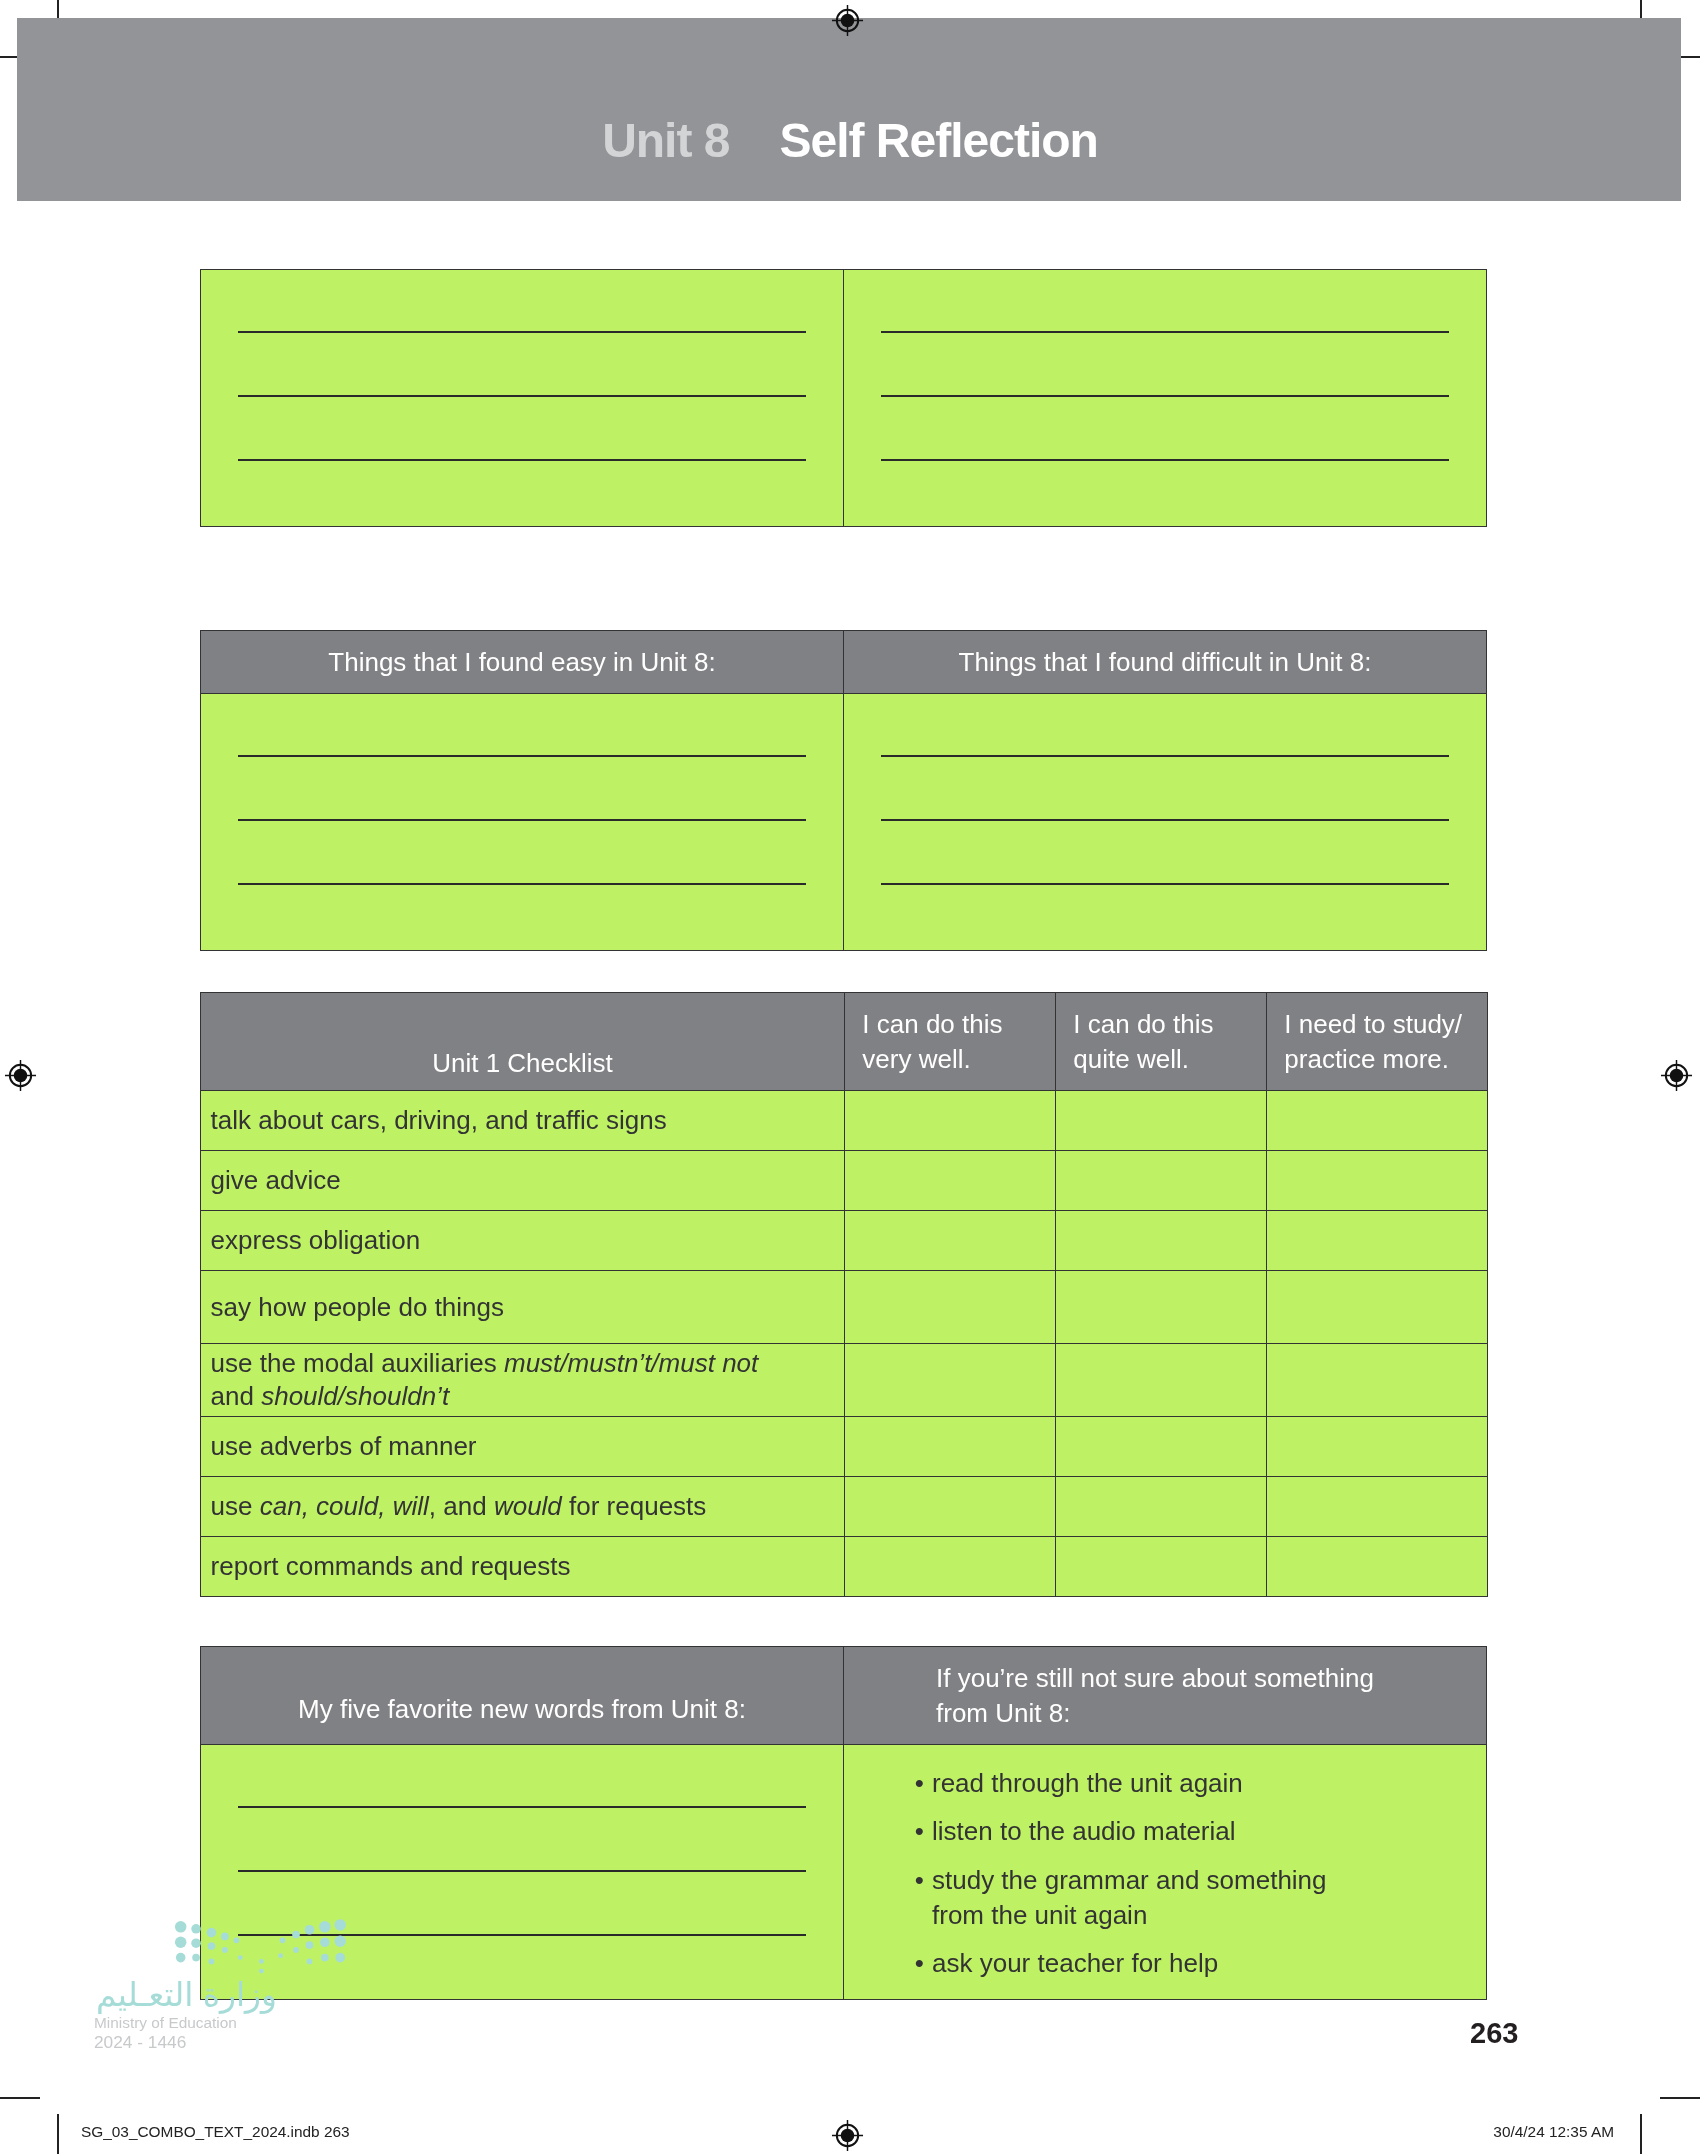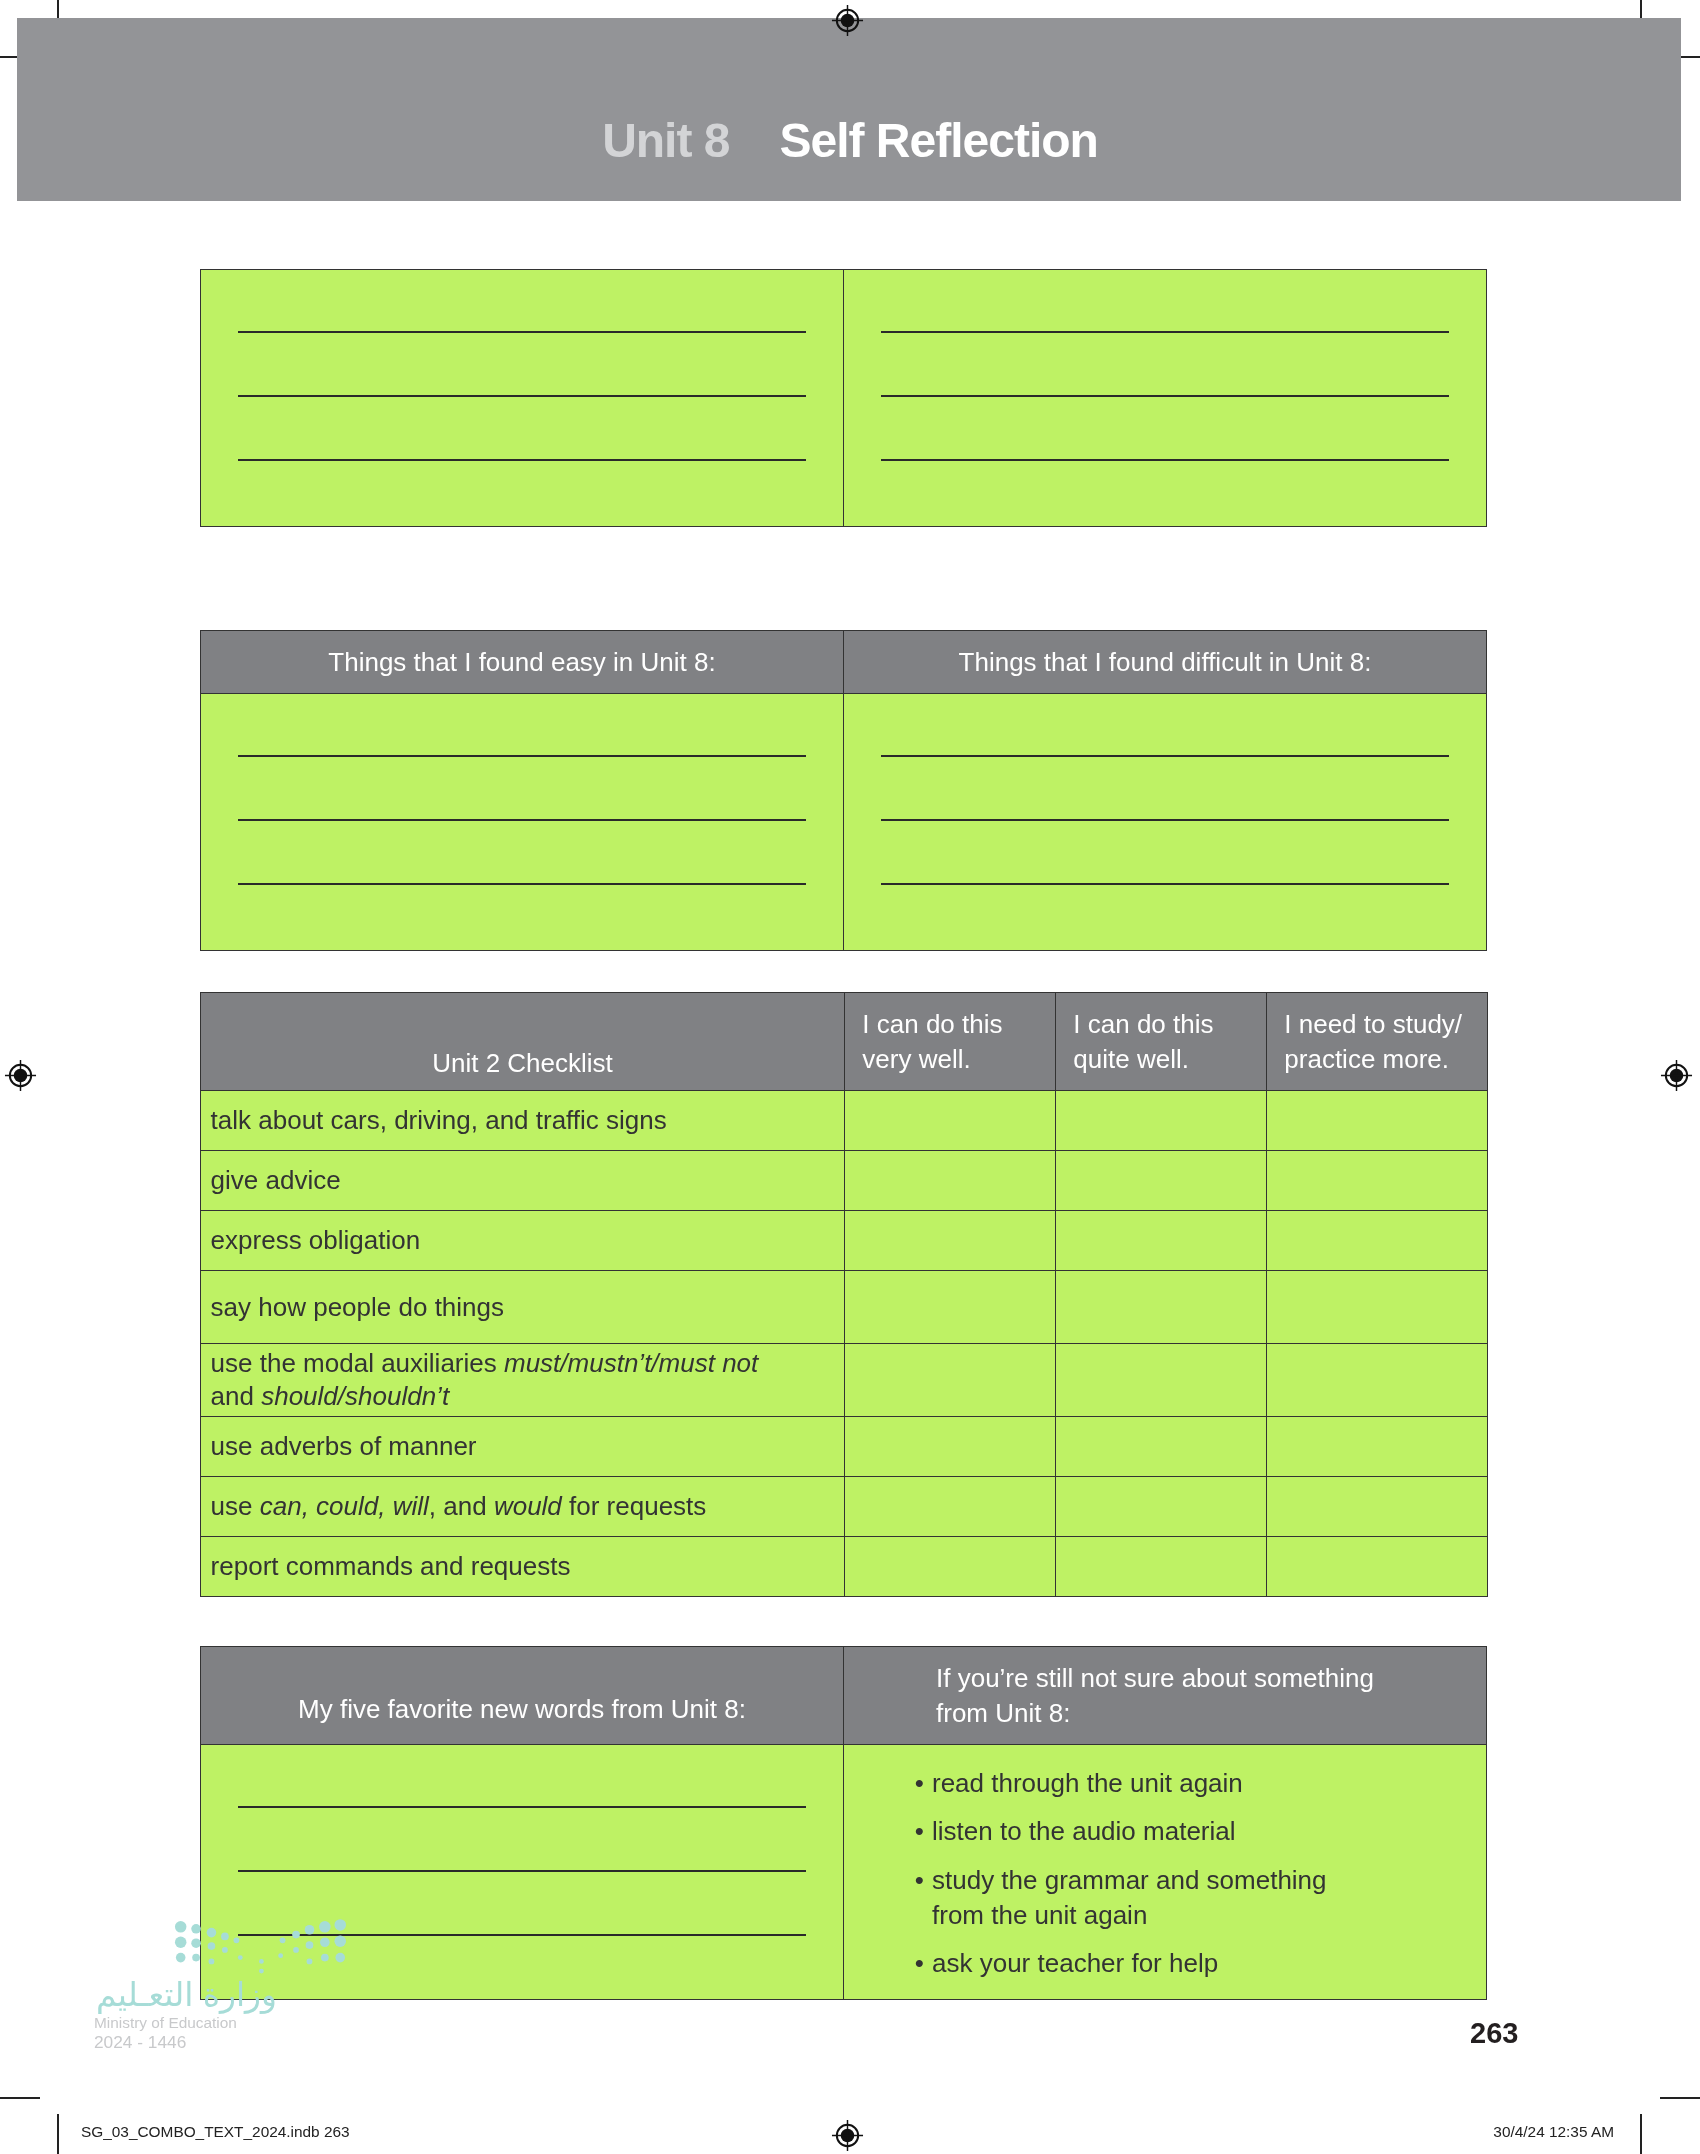--- a/index.html
+++ b/index.html
@@ -127,21 +127,21 @@
 
 <table class="tbl check" style="top:992px;">
   <colgroup>
       <col style="width:644px">
       <col style="width:211px">
       <col style="width:211px">
       <col style="width:221px">
     </colgroup>
   <tbody>
       <tr style="height:98px;">
-    <th class="left">Unit 2 Checklist</th>
+    <th class="left">Unit 1 Checklist</th>
     <th class="col"><span>I can do this</span><br><span>very well.</span></th>
     <th class="col"><span>I can do this</span><br><span>quite well.</span></th>
     <th class="col"><span>I need to study/</span><br><span>practice more.</span></th>
   </tr>
   </tbody>
     <tbody id="checklist-body">
       <tr style="height: 60px;">
         <td><span>talk about cars, driving, and traffic signs</span></td>
         <td class="empty"></td>
         <td class="empty"></td>

